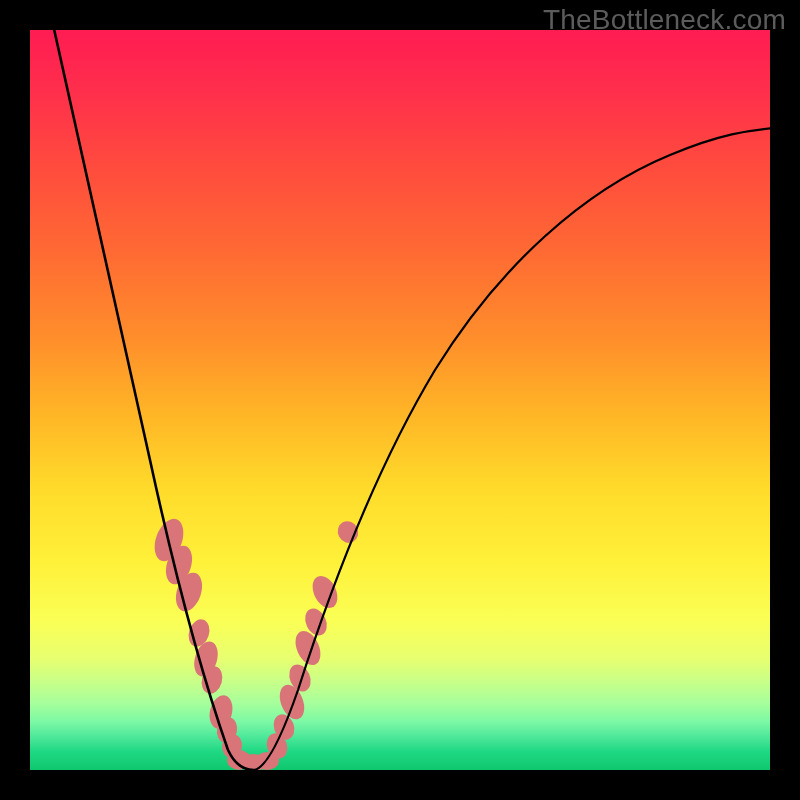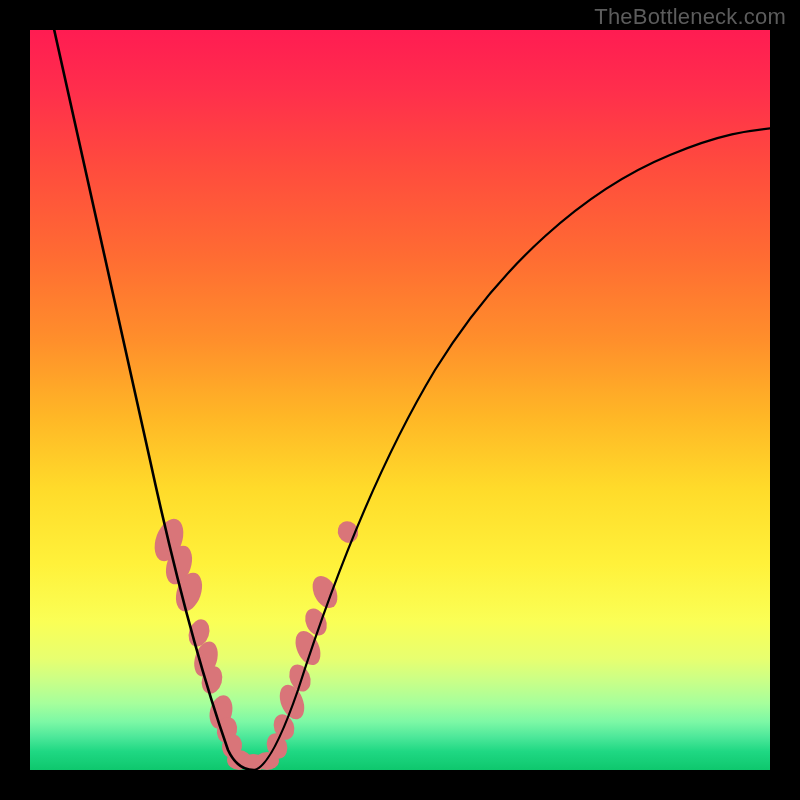--- a/index.html
+++ b/index.html
@@ -43,21 +43,21 @@
       #4ee89a 95.5%,
       #1fd883 97.5%,
       #0ec76d 100%
     );
   }
   .watermark {
     position: absolute;
     top: 4px;
     right: 14px;
     color: #5c5c5c;
-    font-size: 22px;
+    font-size: 28px;
     font-weight: 400;
     letter-spacing: 0.2px;
     z-index: 30;
   }
   svg.curves {
     position: absolute;
     left: 0;
     top: 0;
     width: 100%;
     height: 100%;

